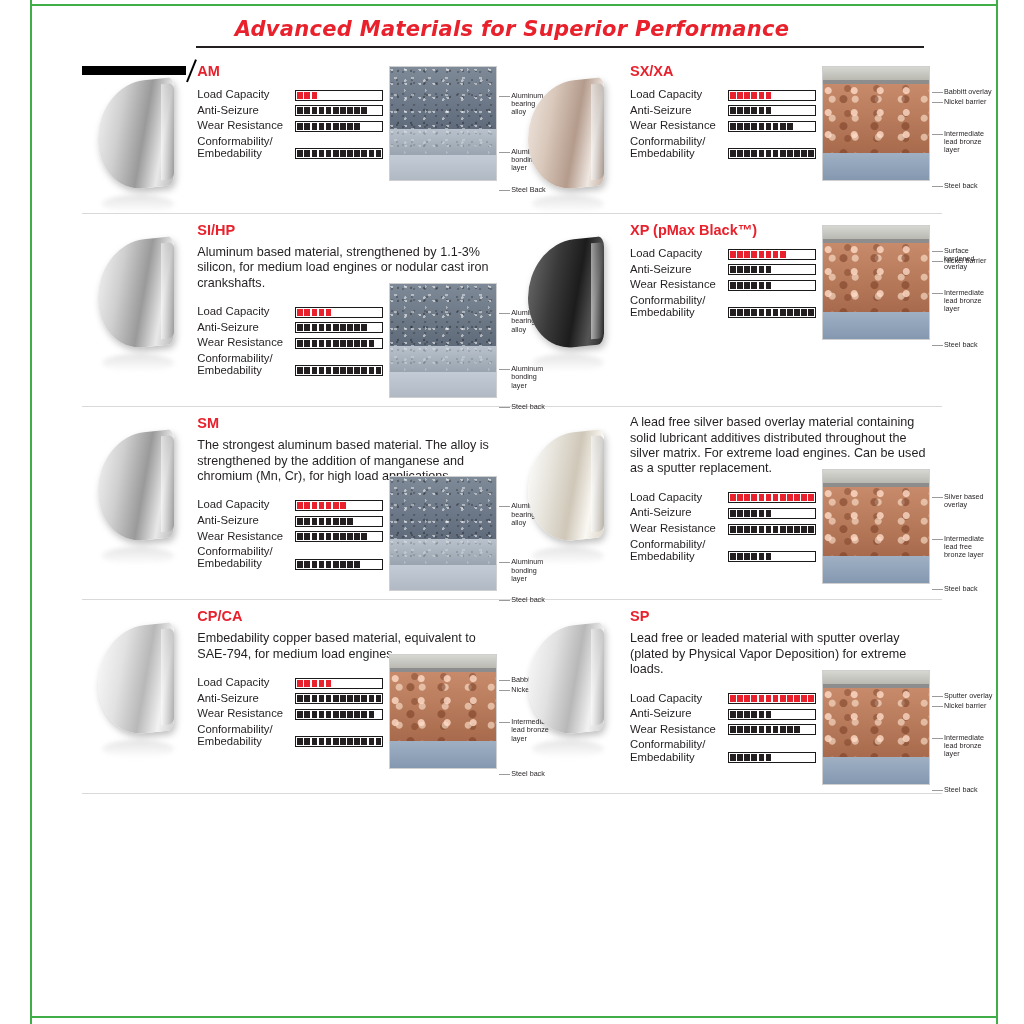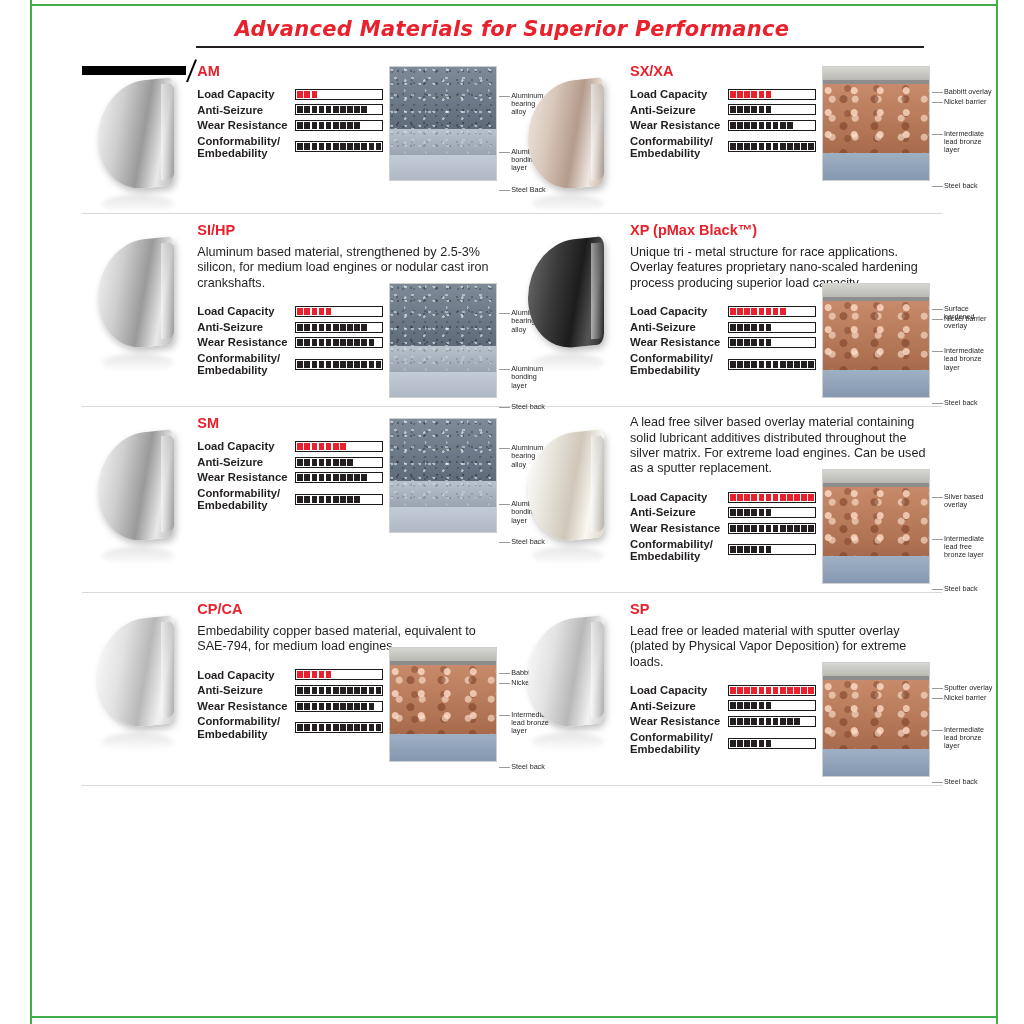--- a/index.html
+++ b/index.html
@@ -90,21 +90,21 @@
   .mat-name {
     color:#e8212c; font-size:14.5px; font-weight:bold; margin:0 0 7px 0;
     font-family:"Liberation Sans", sans-serif;
   }
   .desc {
     font-size:12.6px; line-height:15.4px; color:#231f20; margin:0 0 12px 0;
     max-width:306px;
   }
   .lower { display:flex; align-items:flex-start; }
   .ratings { width:190px; padding-top:2px; }
-  .rating-row { display:flex; align-items:center; margin-bottom:3px;font-weight:bold; }
+  .rating-row { display:flex; align-items:flex-end; margin-bottom:3px; }
   .rating-label { font-size:11.3px; line-height:12.6px; width:98px; color:#231f20; }
   .rating-label.two { line-height:12.2px; }
   .bar {
     width:88px; height:11px; border:1px solid #1a1a1a; background:#fff;
     display:flex; align-items:stretch; padding:1px; gap:1.5px;
   }
   .bar i { flex:1 1 auto; display:block; }
   .bar i.off { background:#ffffff; }
 
   .xsec {
@@ -366,21 +366,21 @@
       <div class="cell left">
         <div class="cell-inner">
           <div class="photo">
             <div class="bearing">
               <div class="shell sil"></div>
               <div class="shell-reflect"></div>
             </div>
           </div>
           <div class="content">
             <p class="mat-name">SI/HP</p>
-            <p class="desc">Aluminum based material, strengthened by 2.5-3% silicon, for medium load engines or nodular cast iron crankshafts.</p>
+            <p class="desc">Aluminum based material, strengthened by 1.1-3% silicon, for medium load engines or nodular cast iron crankshafts.</p>
             <div class="lower">
               <div class="ratings">
                 <div class="rating-row">
                   <span class="rating-label">Load Capacity</span>
                   <span class="bar">
                     <i class="on" style="background:#e8212c"></i>
                     <i class="on" style="background:#e8212c"></i>
                     <i class="on" style="background:#e8212c"></i>
                     <i class="on" style="background:#e8212c"></i>
                     <i class="on" style="background:#e8212c"></i>
@@ -468,21 +468,20 @@
       <div class="cell right">
         <div class="cell-inner">
           <div class="photo">
             <div class="bearing">
               <div class="shell blk"></div>
               <div class="shell-reflect"></div>
             </div>
           </div>
           <div class="content">
             <p class="mat-name">XP (pMax Black™)</p>
-            <p class="desc">Unique tri - metal structure for race applications. Overlay features proprietary nano-scaled hardening process producing superior load capacity.</p>
             <div class="lower">
               <div class="ratings">
                 <div class="rating-row">
                   <span class="rating-label">Load Capacity</span>
                   <span class="bar">
                     <i class="on" style="background:#e8212c"></i>
                     <i class="on" style="background:#e8212c"></i>
                     <i class="on" style="background:#e8212c"></i>
                     <i class="on" style="background:#e8212c"></i>
                     <i class="on" style="background:#e8212c"></i>
@@ -576,20 +575,21 @@
       <div class="cell left">
         <div class="cell-inner">
           <div class="photo">
             <div class="bearing">
               <div class="shell sil"></div>
               <div class="shell-reflect"></div>
             </div>
           </div>
           <div class="content">
             <p class="mat-name">SM</p>
+            <p class="desc">The strongest aluminum based material. The alloy is strengthened by the addition of manganese and chromium (Mn, Cr), for high load applications.</p>
             <div class="lower">
               <div class="ratings">
                 <div class="rating-row">
                   <span class="rating-label">Load Capacity</span>
                   <span class="bar">
                     <i class="on" style="background:#e8212c"></i>
                     <i class="on" style="background:#e8212c"></i>
                     <i class="on" style="background:#e8212c"></i>
                     <i class="on" style="background:#e8212c"></i>
                     <i class="on" style="background:#e8212c"></i>

